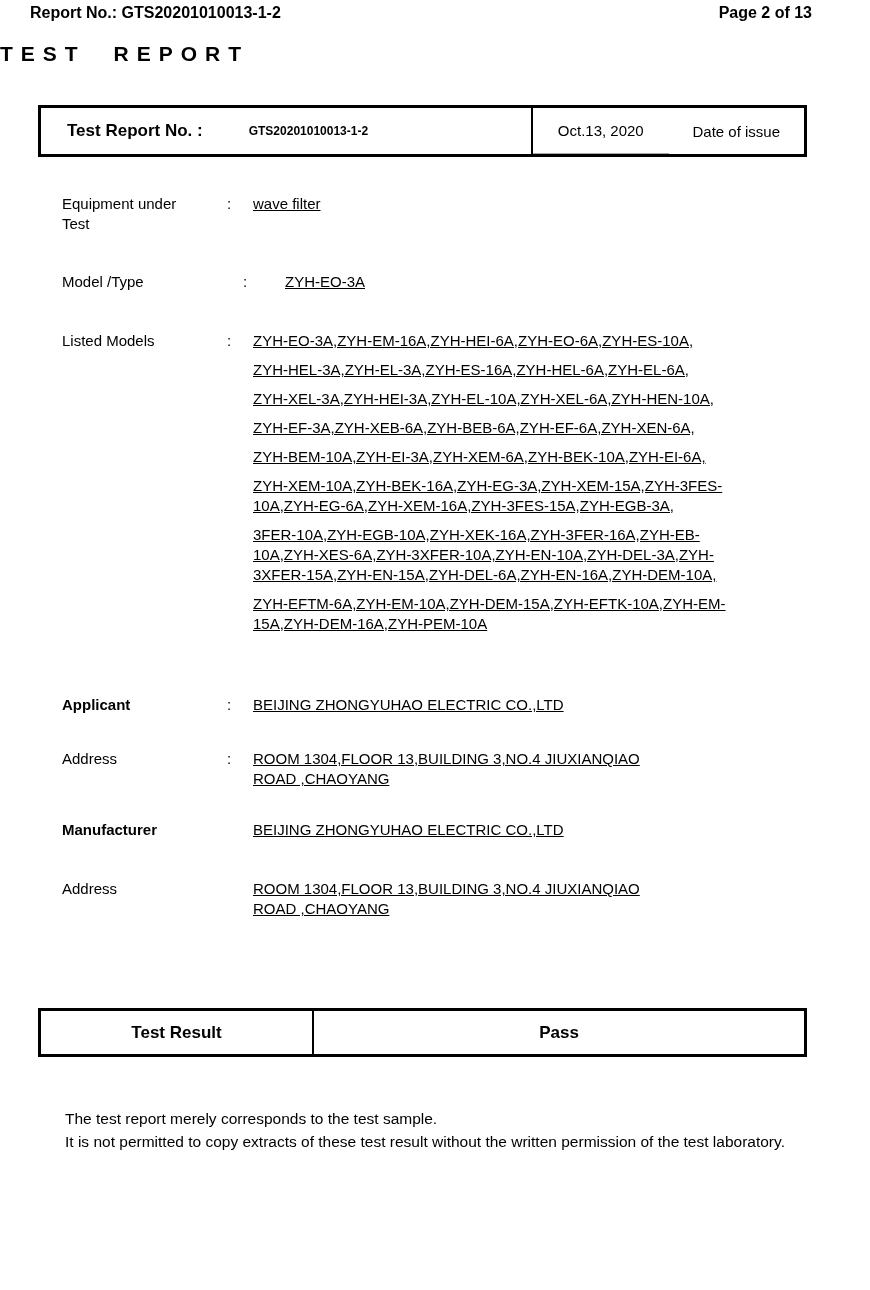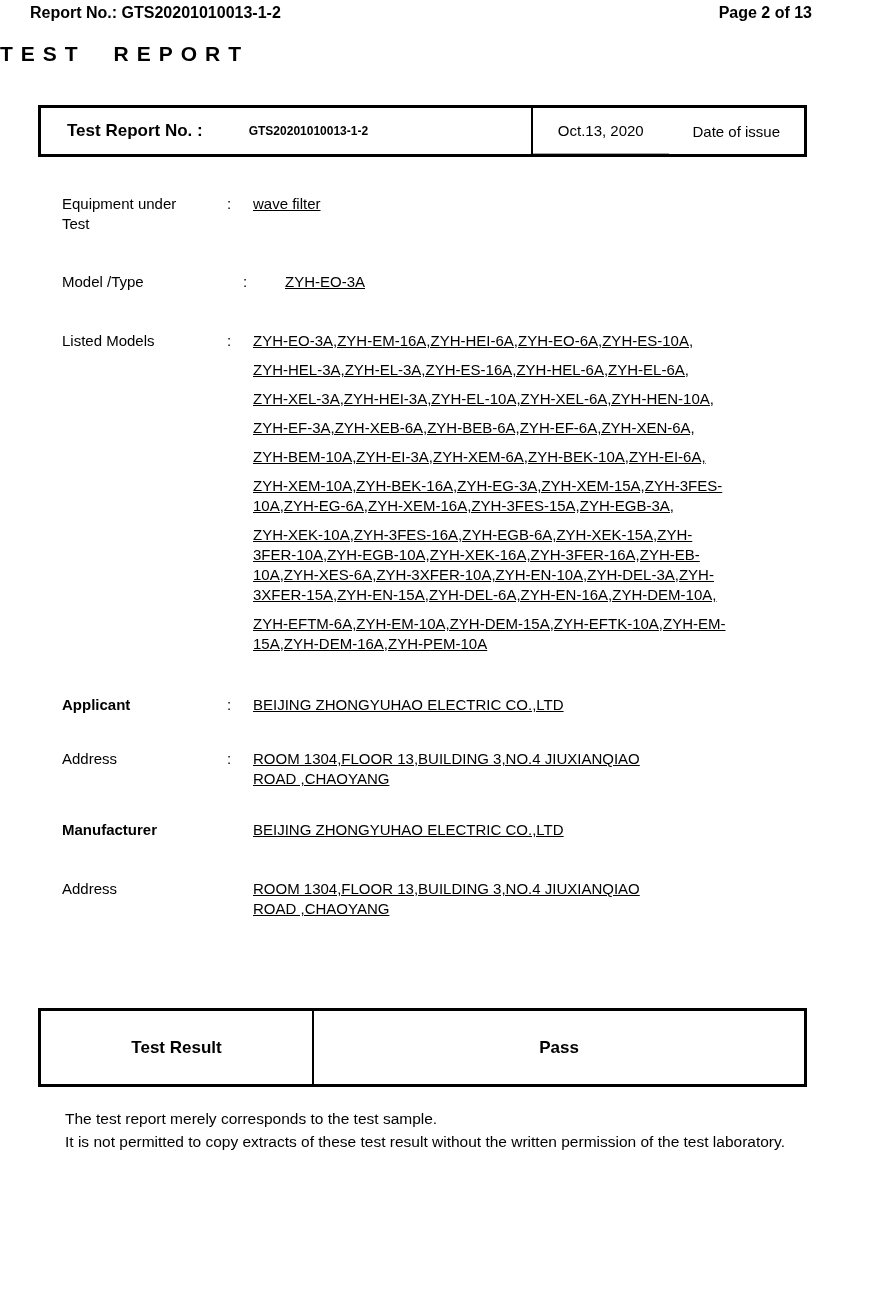--- a/index.html
+++ b/index.html
@@ -67,21 +67,21 @@
   #row-address1     { top: 749px; }
   #row-manufacturer { top: 820px; }
   #row-address2     { top: 879px; }
 
   .models-para { margin-bottom: 9px; }
   .models-para > div { line-height: 20px; white-space: nowrap; }
 
   
   .result-table {
     position: absolute; top: 1008px; left: 38px;
-    width: 769px; height: 79px;
+    width: 769px; height: 49px;
     border: 3px solid #000;
     display: flex;
   }
   .result-left {
     width: 273px; flex: 0 0 273px;
     border-right: 2px solid #000;
     display: flex; align-items: center; justify-content: center;
     font-size: 17px; font-weight: 700;
   }
   .result-right {
@@ -150,21 +150,20 @@
       <div>ZYH-EF-3A,ZYH-XEB-6A,ZYH-BEB-6A,ZYH-EF-6A,ZYH-XEN-6A,</div>
     </div>
     <div class="models-para">
       <div>ZYH-BEM-10A,ZYH-EI-3A,ZYH-XEM-6A,ZYH-BEK-10A,ZYH-EI-6A,</div>
     </div>
     <div class="models-para">
       <div>ZYH-XEM-10A,ZYH-BEK-16A,ZYH-EG-3A,ZYH-XEM-15A,ZYH-3FES-</div>
       <div>10A,ZYH-EG-6A,ZYH-XEM-16A,ZYH-3FES-15A,ZYH-EGB-3A,</div>
     </div>
     <div class="models-para">
-      <div>ZYH-XEK-10A,ZYH-3FES-16A,ZYH-EGB-6A,ZYH-XEK-15A,ZYH-</div>
       <div>3FER-10A,ZYH-EGB-10A,ZYH-XEK-16A,ZYH-3FER-16A,ZYH-EB-</div>
       <div>10A,ZYH-XES-6A,ZYH-3XFER-10A,ZYH-EN-10A,ZYH-DEL-3A,ZYH-</div>
       <div>3XFER-15A,ZYH-EN-15A,ZYH-DEL-6A,ZYH-EN-16A,ZYH-DEM-10A,</div>
     </div>
     <div class="models-para">
       <div>ZYH-EFTM-6A,ZYH-EM-10A,ZYH-DEM-15A,ZYH-EFTK-10A,ZYH-EM-</div>
       <div>15A,ZYH-DEM-16A,ZYH-PEM-10A</div>
     </div>
   </div>
 </div>

